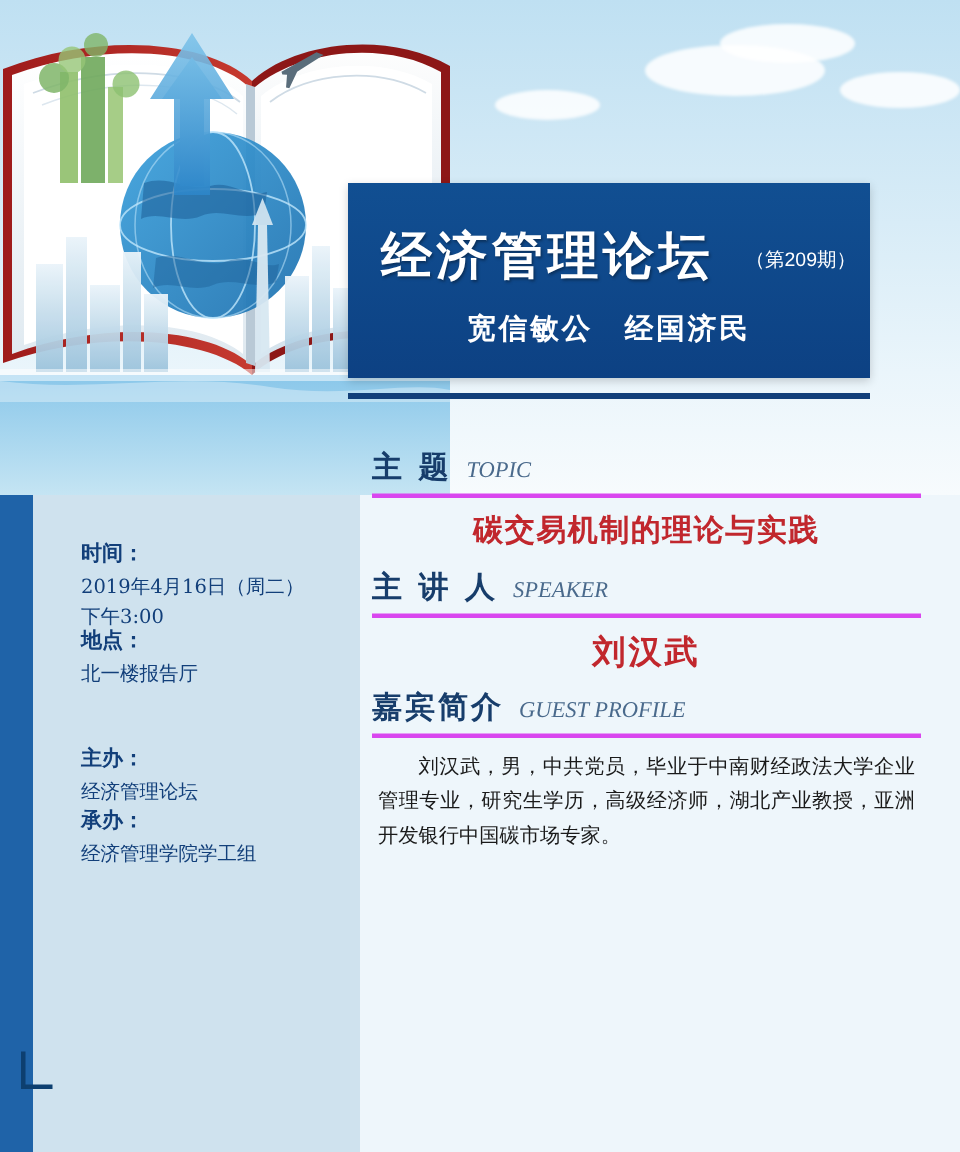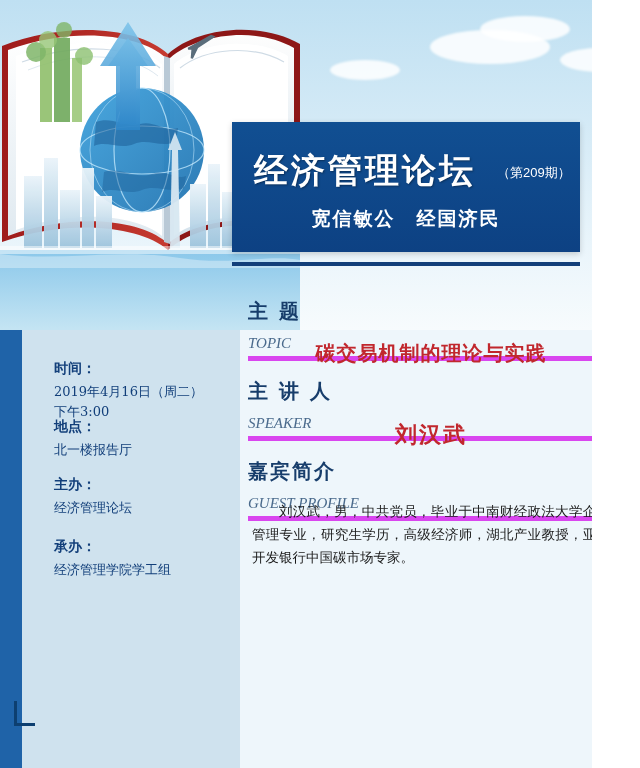--- a/index.html
+++ b/index.html
@@ -8,21 +8,21 @@
   }
   body {
     width: 640px;
     height: 768px;
     overflow: hidden;
     font-family: "Liberation Sans", sans-serif;
     background: #ffffff;
   }
   .poster {
     position: relative;
-    width: 592px;
+    width: 640px;
     height: 768px;
     background: #fef9c3;
     overflow: hidden;
   }
 
   
   .left-band {
     position: absolute;
     left: 0; top: 0;
     width: 22px; height: 768px;
@@ -128,22 +128,21 @@
   .sec {
     position: absolute;
     left: 248px;
     width: 366px;
   }
   .sec-label {
     display: flex;
     align-items: baseline;
     gap: 10px;
     padding-bottom: 4px;
-    border-bottom: 5px solid #d946ef;
-    flex-direction: column;
+    border-bottom: 3px solid #d946ef;
   }
   .sec-cn {
     font-size: 20px;
     color: #173d6b;
     font-weight: bold;
     letter-spacing: 2px;
     font-family: "DejaVu Serif", "Liberation Serif", serif;
   }
   .sec-en {
     font-size: 15px;
@@ -199,21 +198,21 @@
     color: #123f7a;
   }
   .info-val {
     font-size: 13px;
     color: #123f7a;
     line-height: 1.5;
     margin-top: 4px;
   }
   #info-time { top: 360px; }
   #info-place { top: 418px; }
-  #info-host { top: 476px; }
+  #info-host { top: 497px; }
   #info-organizer { top: 538px; }
 </style>
 </head>
 <body>
 
 <div class="poster">
 
   <div class="left-band"></div>
   <div class="mid-band"></div>
   <div class="right-band"></div>

